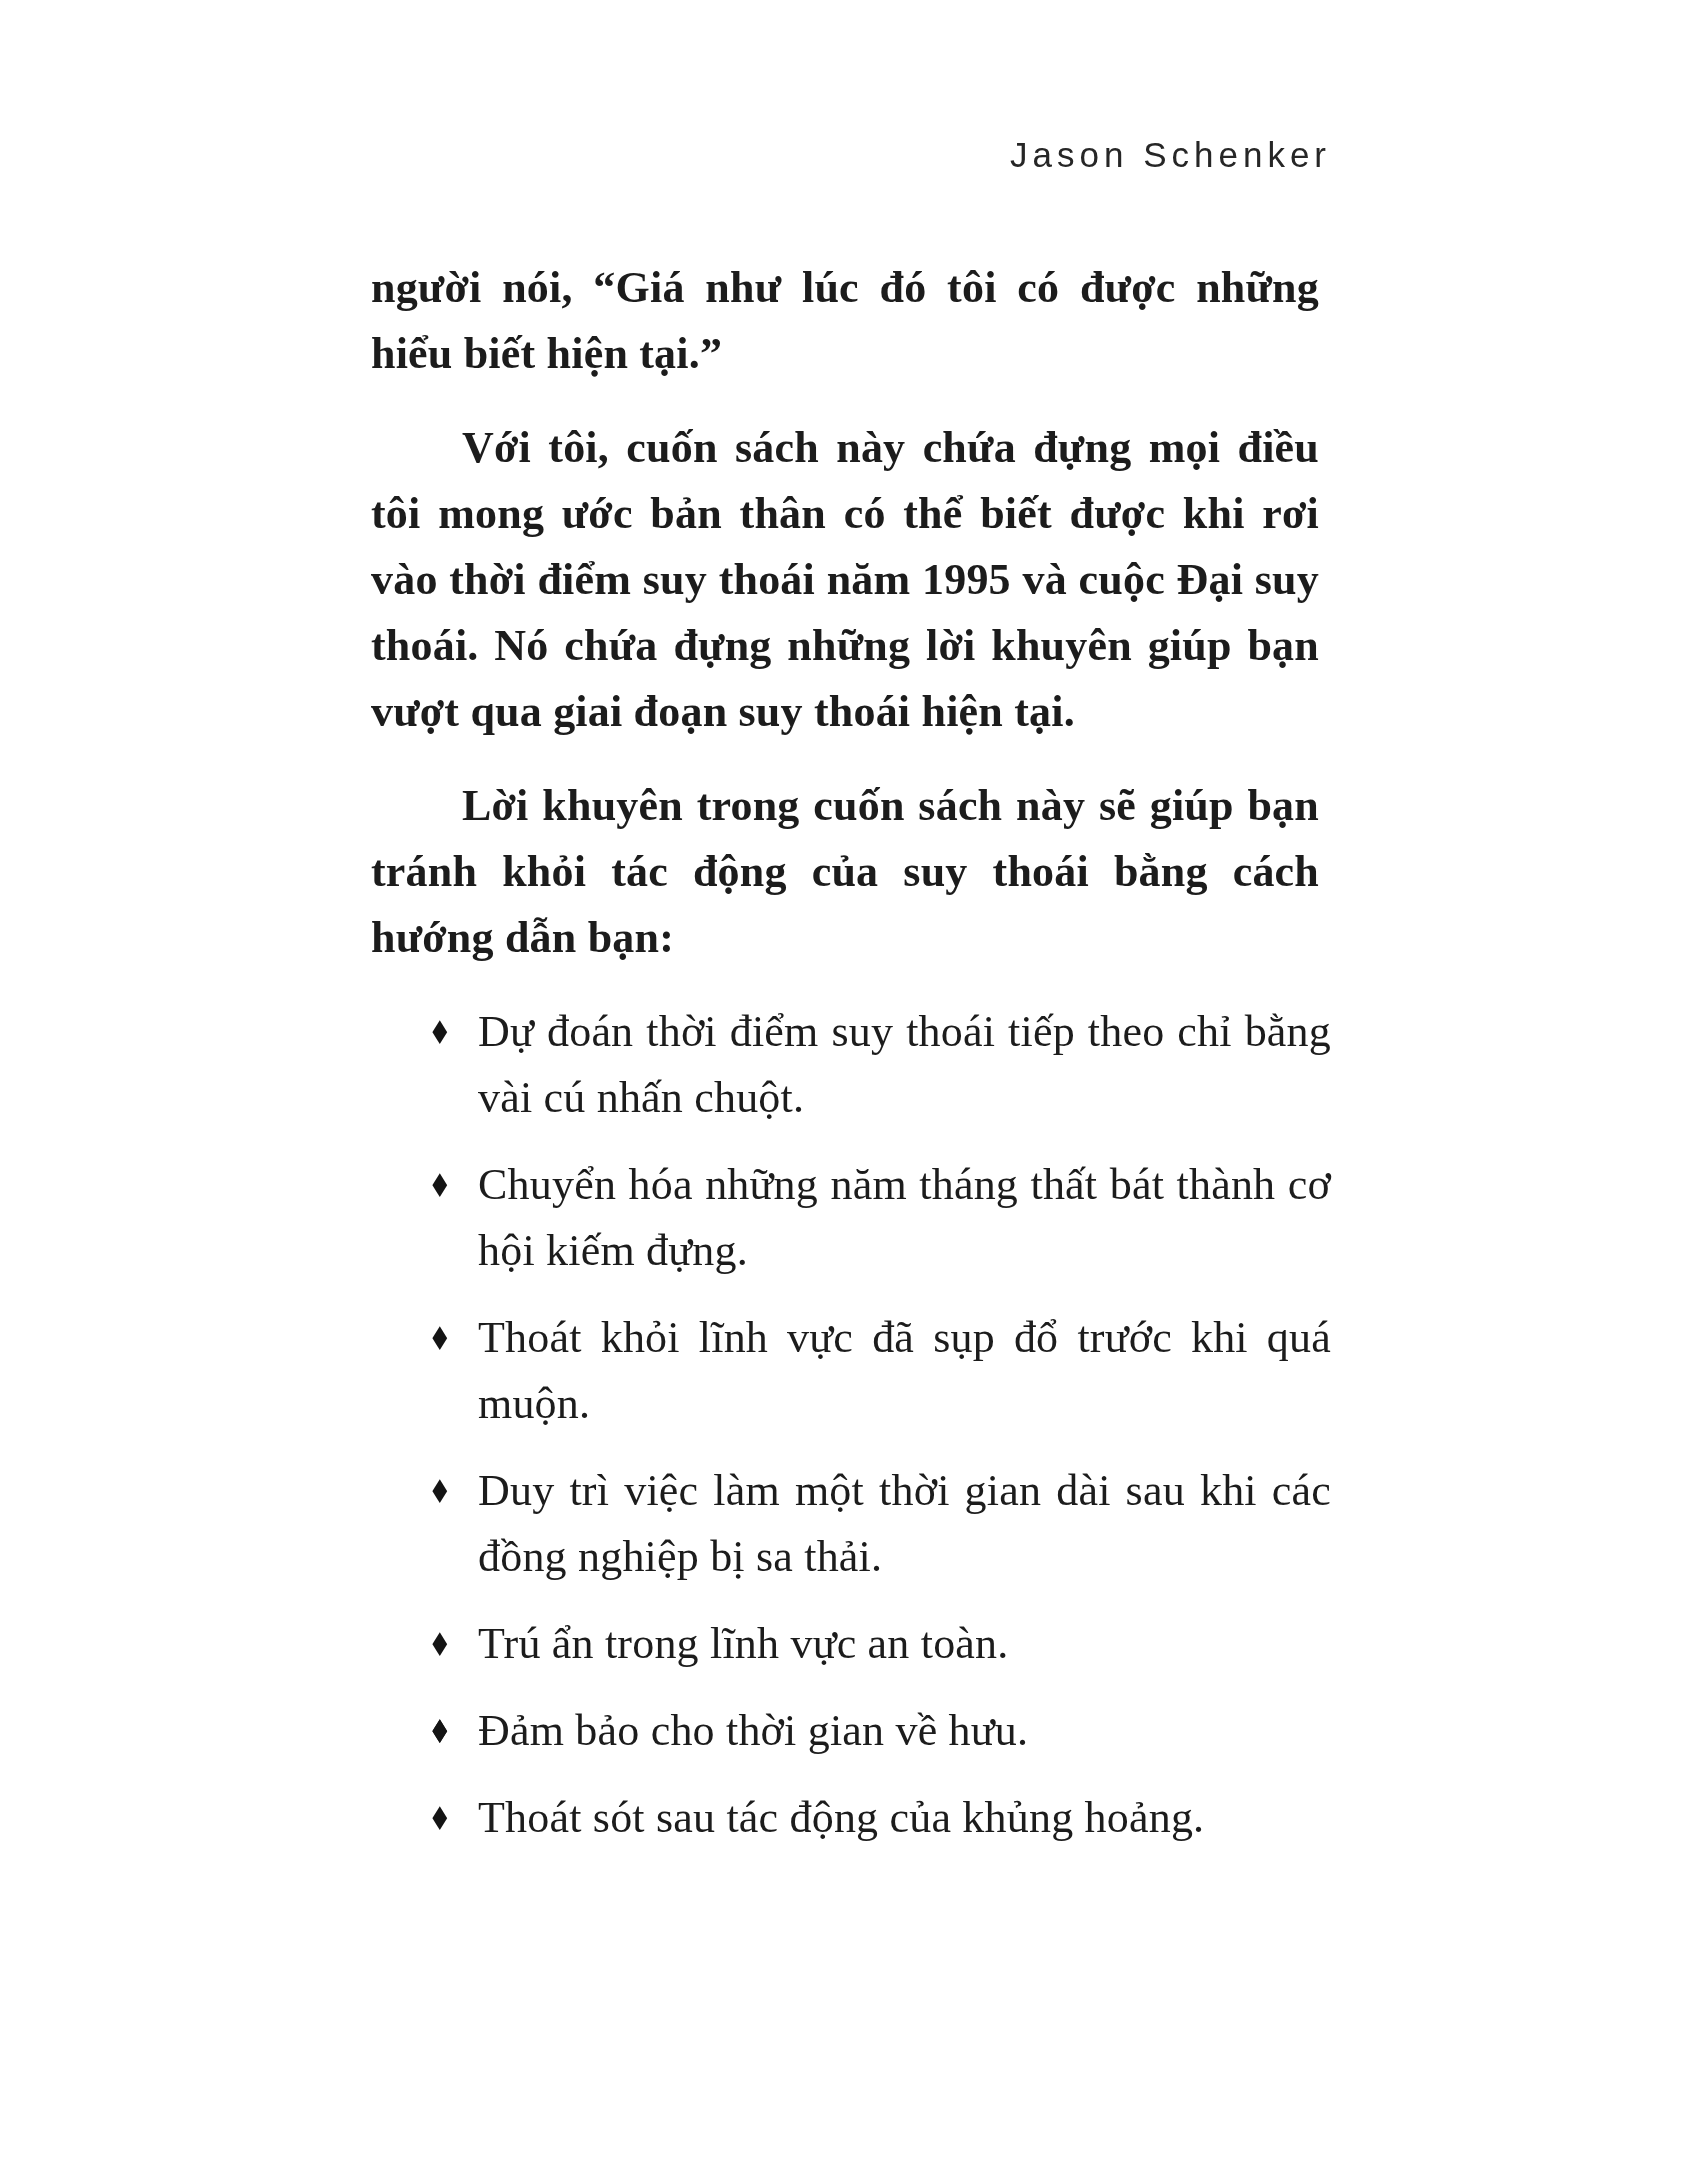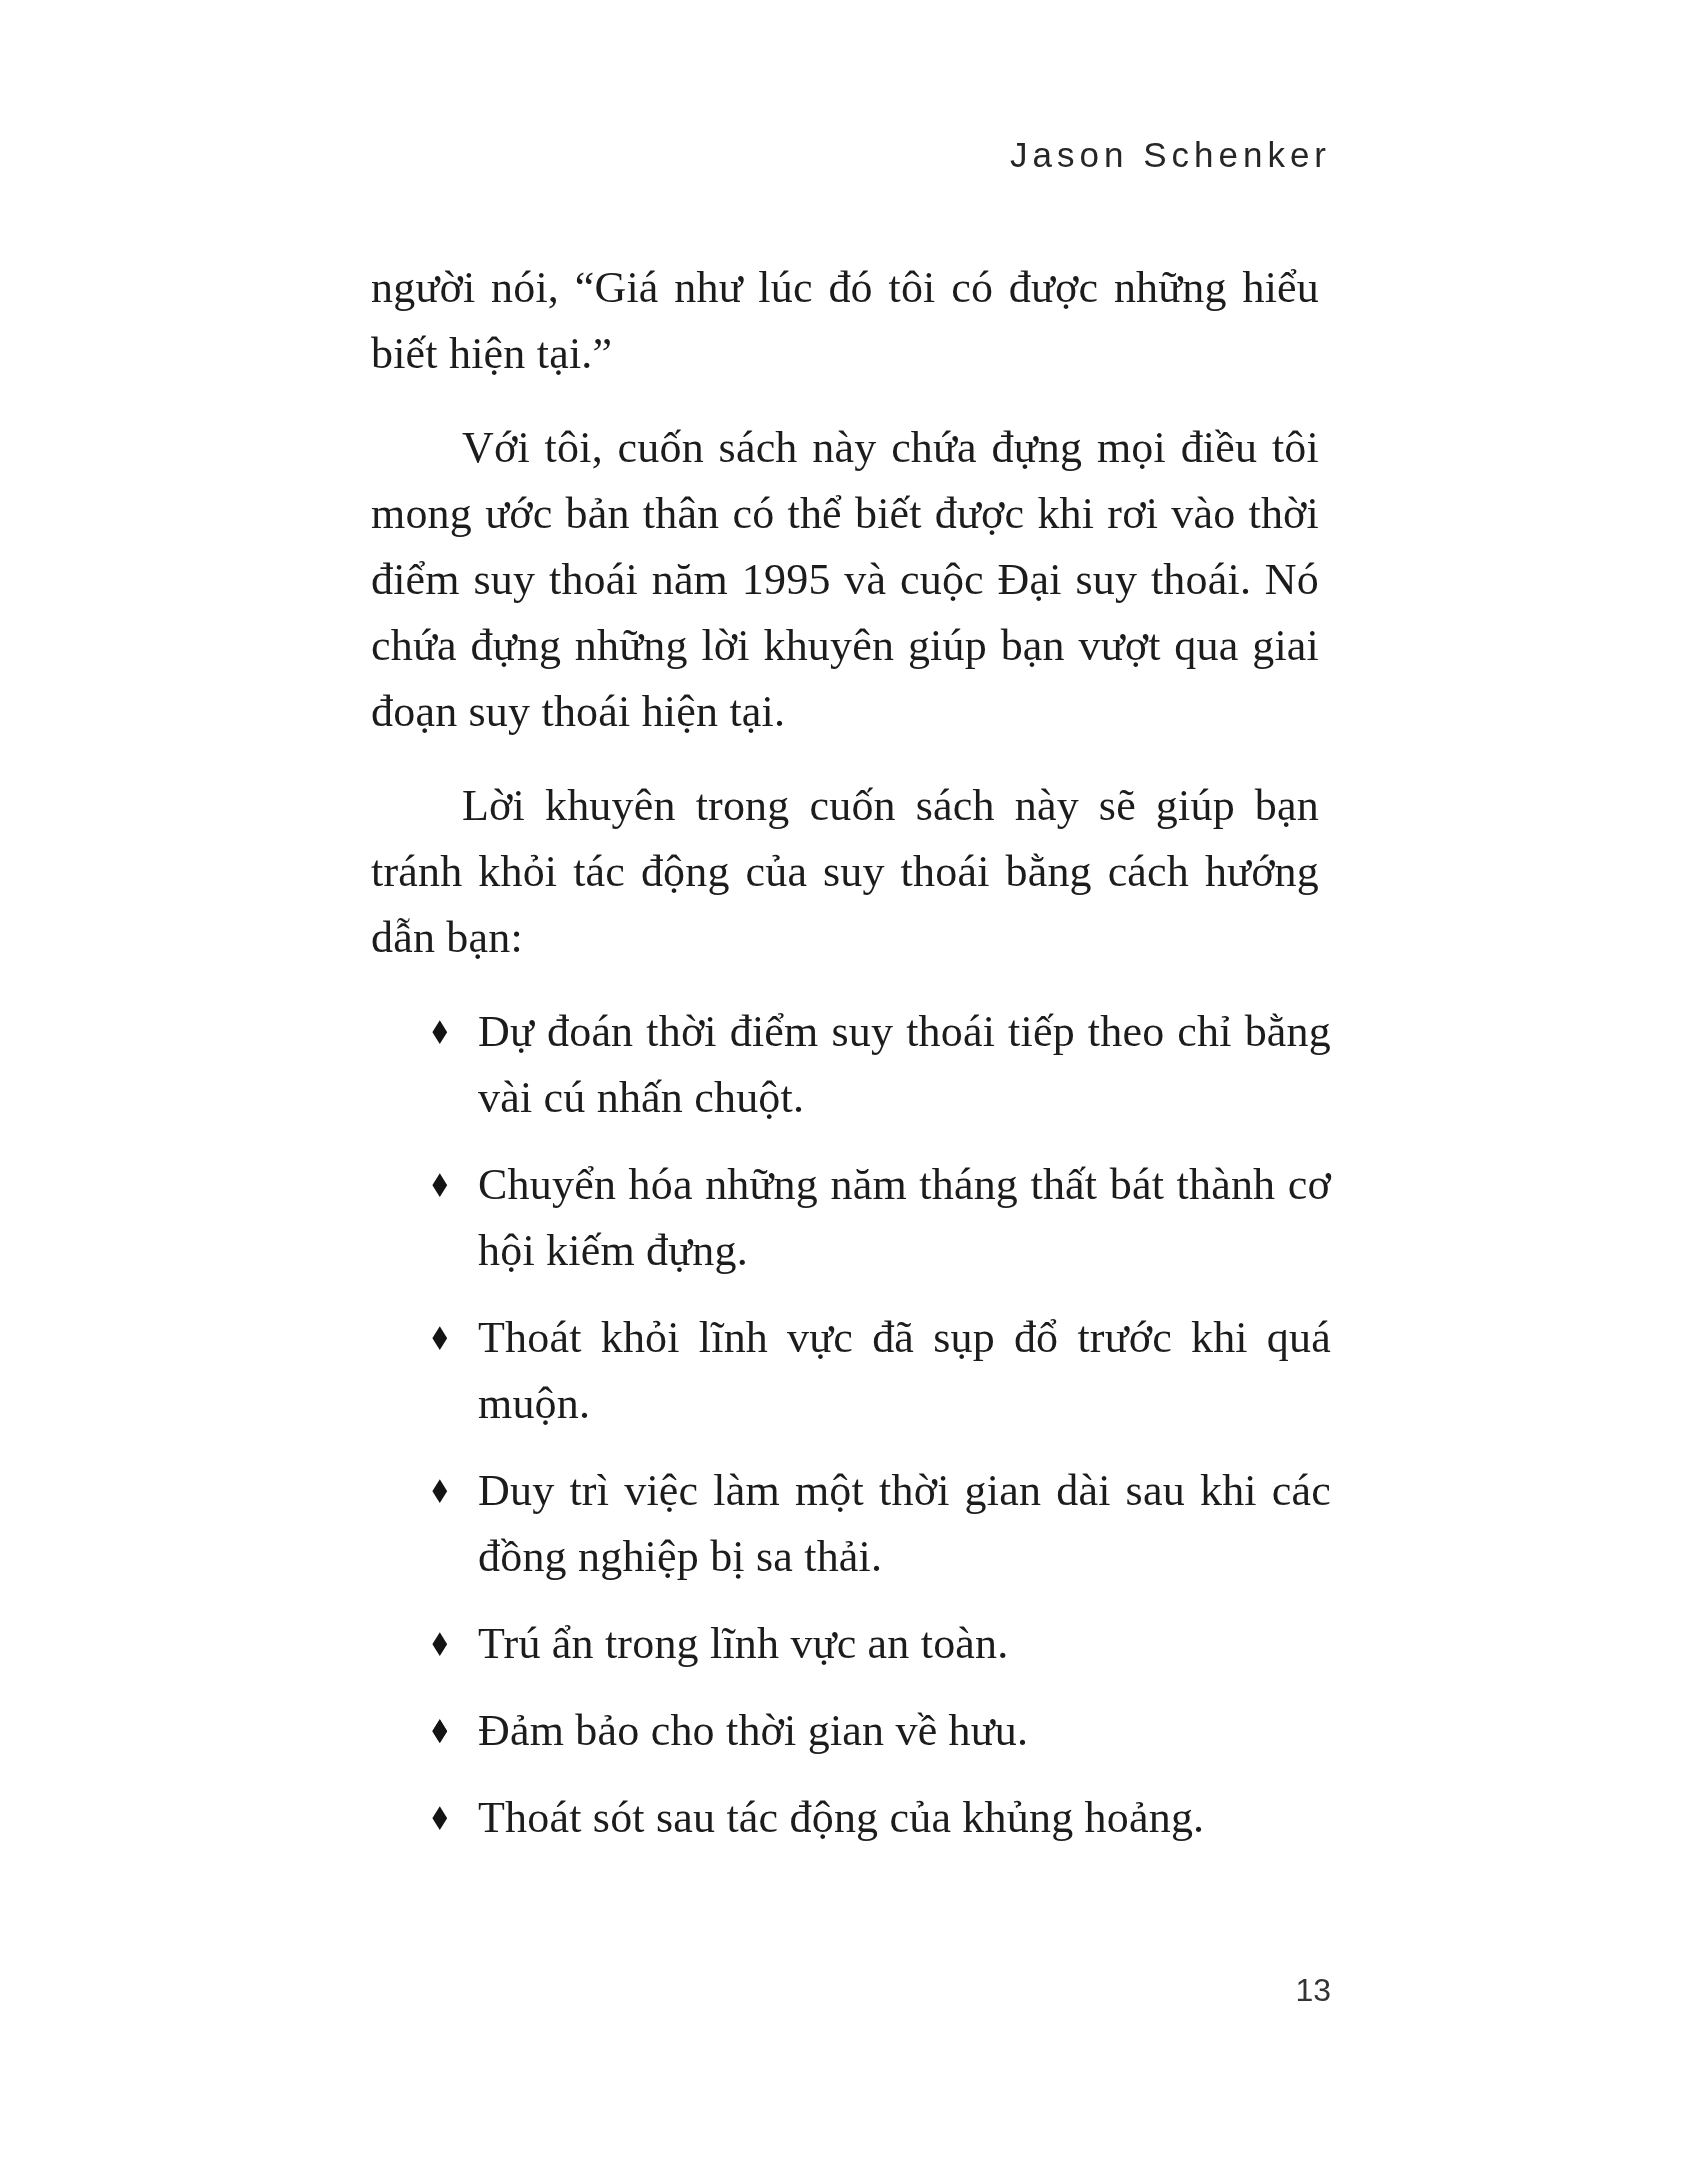--- a/index.html
+++ b/index.html
@@ -34,20 +34,21 @@
     top: 255px;
     left: 371px;
     width: 960px;
     font-size: 44px;
     line-height: 66px;
     text-align: justify;
     letter-spacing: 0.2px;
   }
   .para {
     margin: 0 12px 28px 0;
+    font-weight: bold;
   }
   .para.indent {
     text-indent: 91px;
   }
   .bullet-list {
     list-style: none;
     margin: 20px 0 0 0;
     padding: 0;
   }
   .bullet-item {
@@ -122,16 +123,15 @@
         <span class="bullet-text">Đảm bảo cho thời gian về hưu.</span>
       </li>
       <li class="bullet-item">
         <span class="diamond">♦</span>
         <span class="bullet-text">Thoát sót sau tác động của khủng hoảng.</span>
       </li>
     </ul>
 
   </main>
 
-  <div class="page-number">13</div>
 
 </div>
 
 
 </body></html>

